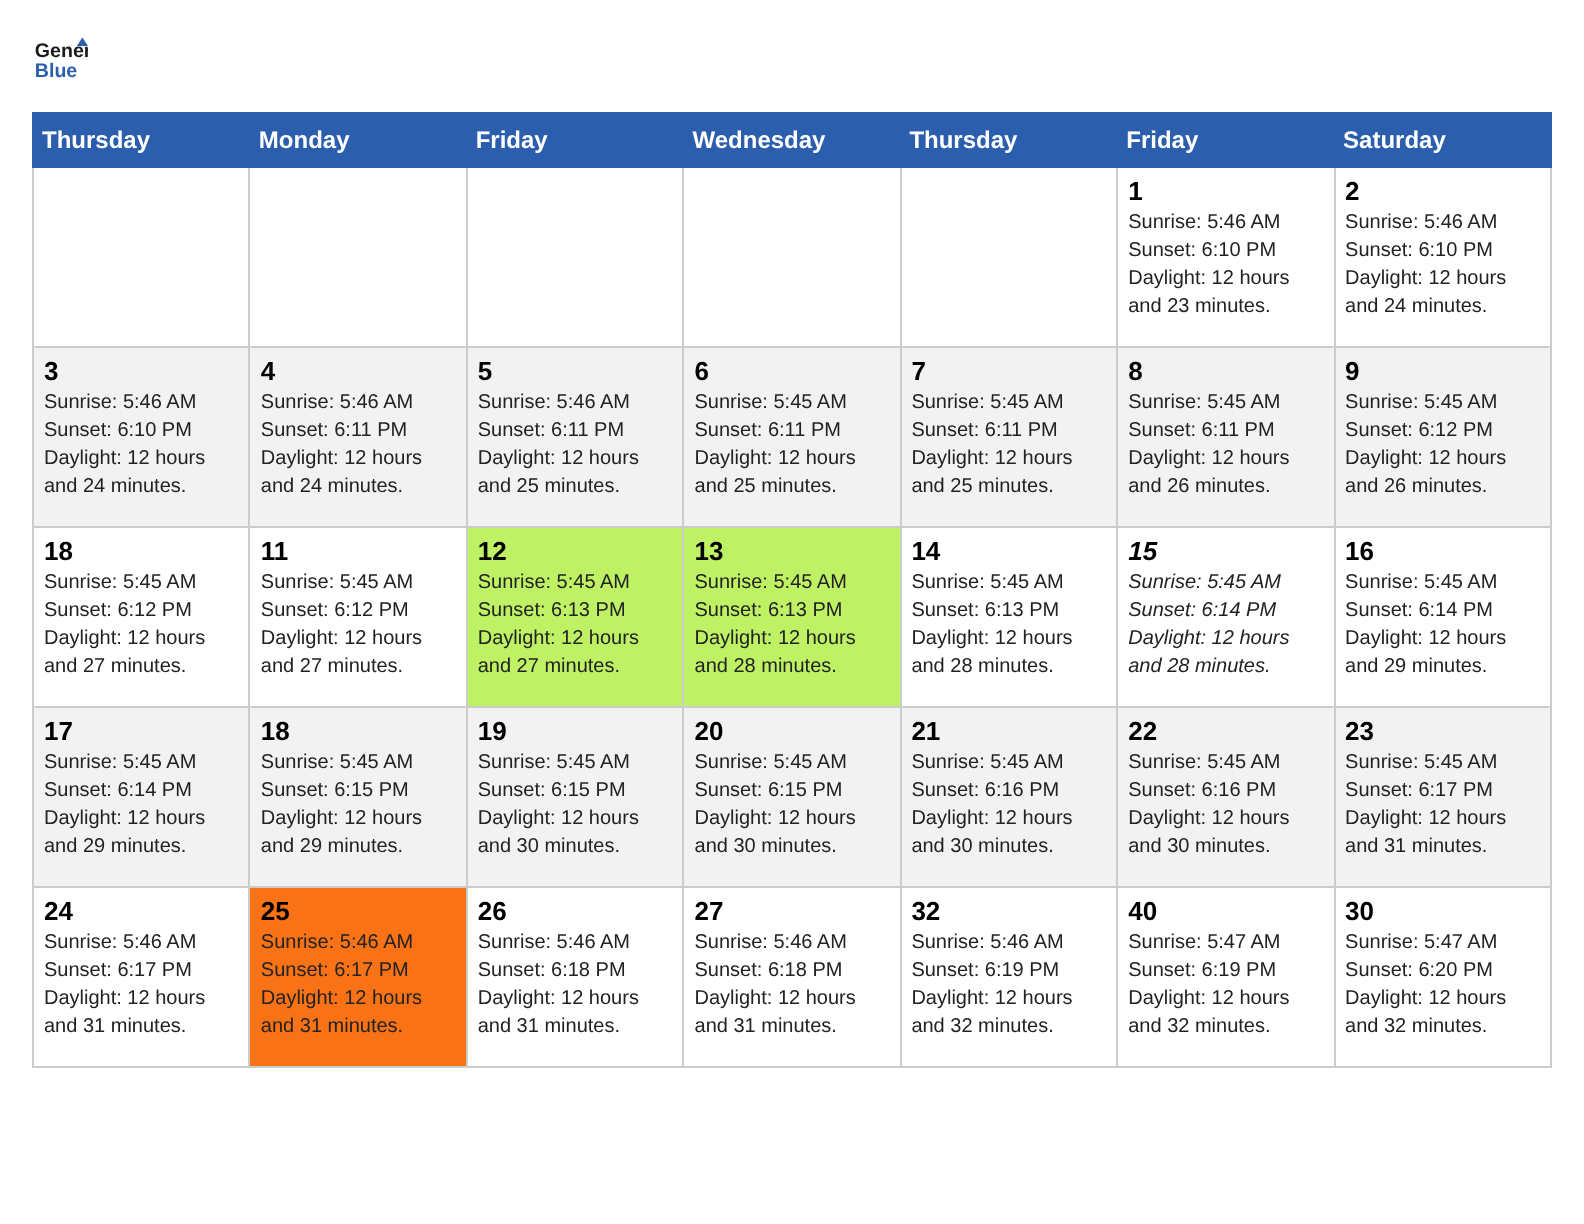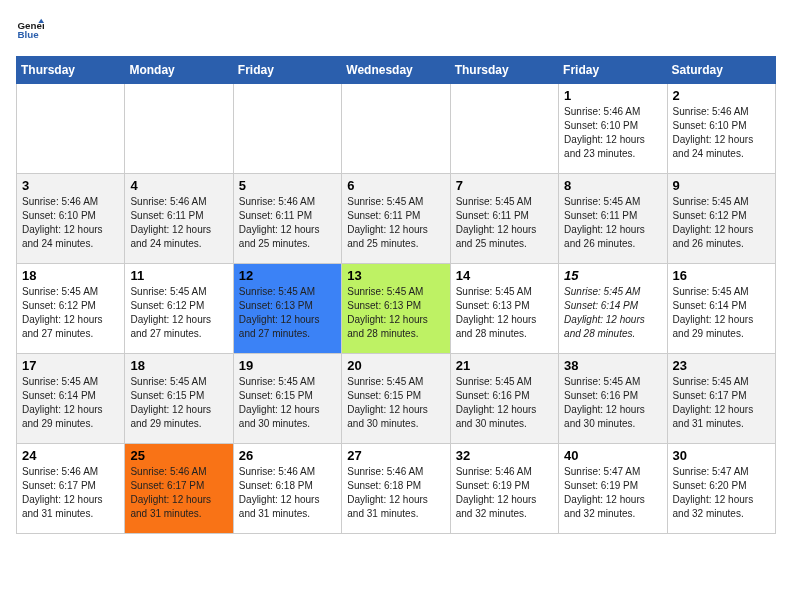--- a/index.html
+++ b/index.html
@@ -192,21 +192,21 @@
 Daylight: 12 hours
 and 27 minutes.</div>
         </td>
         <td style="background: rgb(255, 255, 255);">
           <span class="day-num">11</span>
           <div class="day-info" style="white-space: pre-line;">Sunrise: 5:45 AM
 Sunset: 6:12 PM
 Daylight: 12 hours
 and 27 minutes.</div>
         </td>
-        <td style="background: #3b82f6; margin-left: 36px;">
+        <td style="background: #bef264; margin-left: 36px;">
           <span class="day-num">12</span>
           <div class="day-info" style="white-space: pre-line;">Sunrise: 5:45 AM
 Sunset: 6:13 PM
 Daylight: 12 hours
 and 27 minutes.</div>
         </td>
         <td style="background: #bef264;">
           <span class="day-num">13</span>
           <div class="day-info" style="white-space: pre-line;">Sunrise: 5:45 AM
 Sunset: 6:13 PM
@@ -265,21 +265,21 @@
 and 30 minutes.</div>
         </td>
         <td style="background: rgb(242, 242, 242); margin-top: 41px;">
           <span class="day-num">21</span>
           <div class="day-info" style="white-space: pre-line;">Sunrise: 5:45 AM
 Sunset: 6:16 PM
 Daylight: 12 hours
 and 30 minutes.</div>
         </td>
         <td style="background: rgb(242, 242, 242);">
-          <span class="day-num">38</span>
+          <span class="day-num">22</span>
           <div class="day-info" style="white-space: pre-line;">Sunrise: 5:45 AM
 Sunset: 6:16 PM
 Daylight: 12 hours
 and 30 minutes.</div>
         </td>
         <td style="background: rgb(242, 242, 242);">
           <span class="day-num">23</span>
           <div class="day-info" style="white-space: pre-line;">Sunrise: 5:45 AM
 Sunset: 6:17 PM
 Daylight: 12 hours

